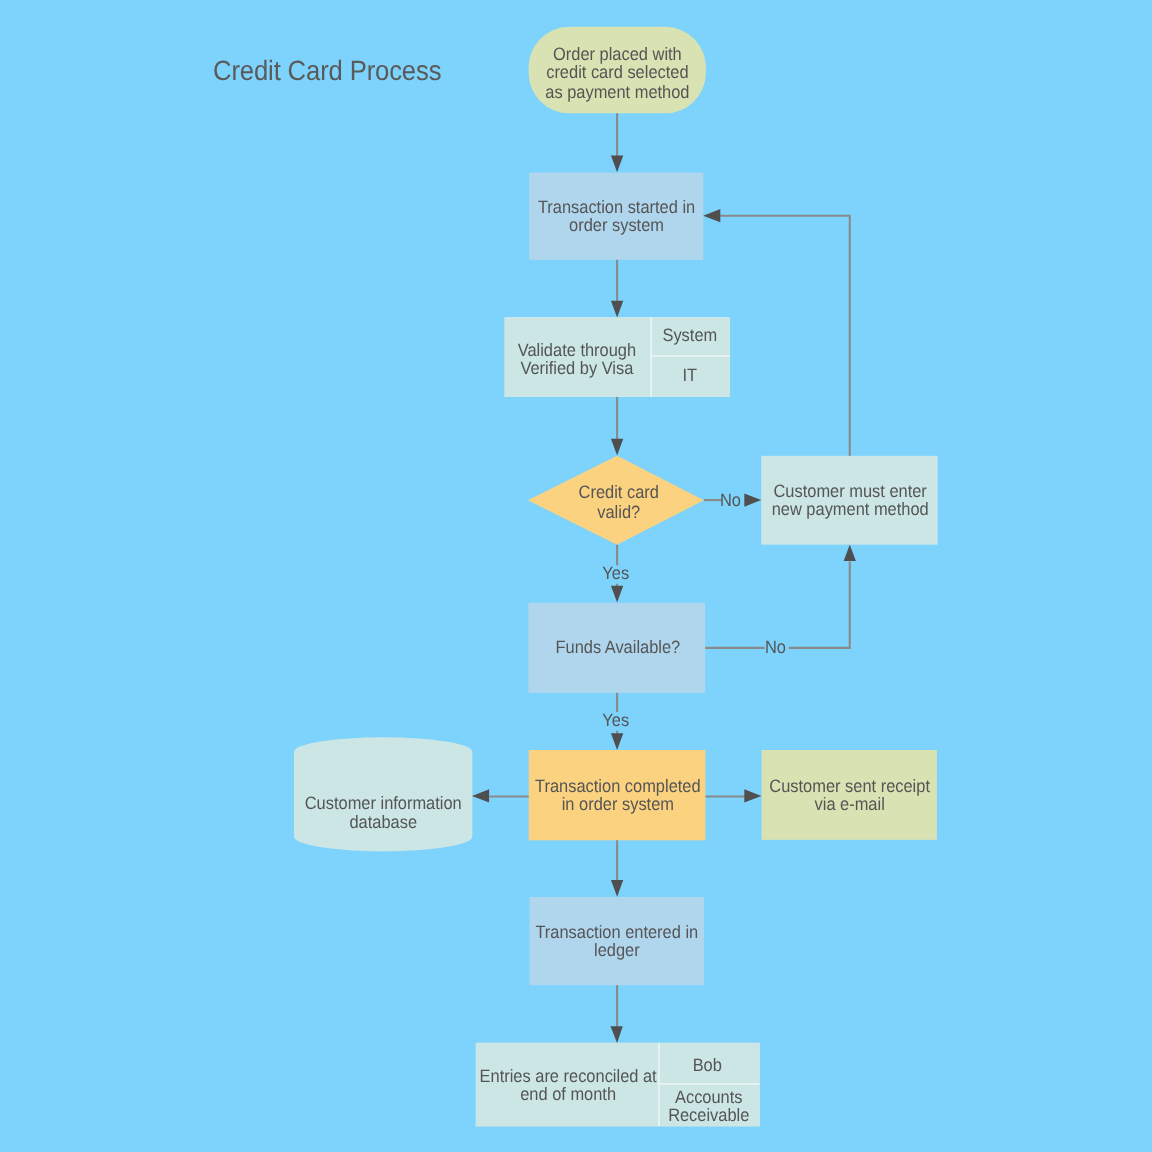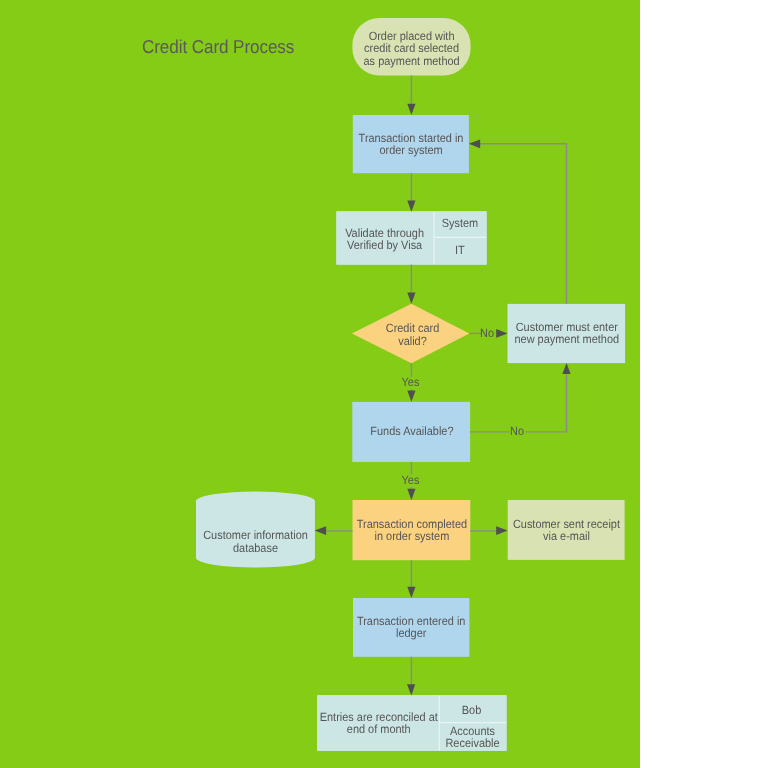--- a/index.html
+++ b/index.html
@@ -1,21 +1,21 @@
 <!DOCTYPE html>
 <html><head>
 <meta charset="utf-8">
 <title>Credit Card Process</title>
 <style>
   html,body{margin:0;padding:0;background:#ffffff;}
   body{width:768px;height:768px;overflow:hidden;
        font-family:"Liberation Sans",sans-serif;
        -webkit-font-smoothing:antialiased;
        text-rendering:geometricPrecision;}
-  #canvas{position:relative;width:640px;height:768px;background:#84cc16;}
+  #canvas{position:relative;width:768px;height:768px;background:#7dd3fc;}
   svg.layer{position:absolute;left:0;top:0;width:768px;height:768px;overflow:visible;}
   #shapes{z-index:1;}
   #links{z-index:2;}
   .txtlayer{position:absolute;left:0;top:0;width:768px;height:768px;z-index:3;}
   .node-text{position:absolute;display:flex;align-items:center;justify-content:center;
              text-align:center;color:#555555;font-size:11.95px;line-height:12.3px;
              letter-spacing:0px;white-space:pre;box-sizing:border-box;
              transform:scaleX(0.917);}
   .title{position:absolute;color:#5a5a5a;font-size:18.6px;letter-spacing:-0.1px;
          white-space:nowrap;transform:scaleX(0.920);transform-origin:0 0;}

